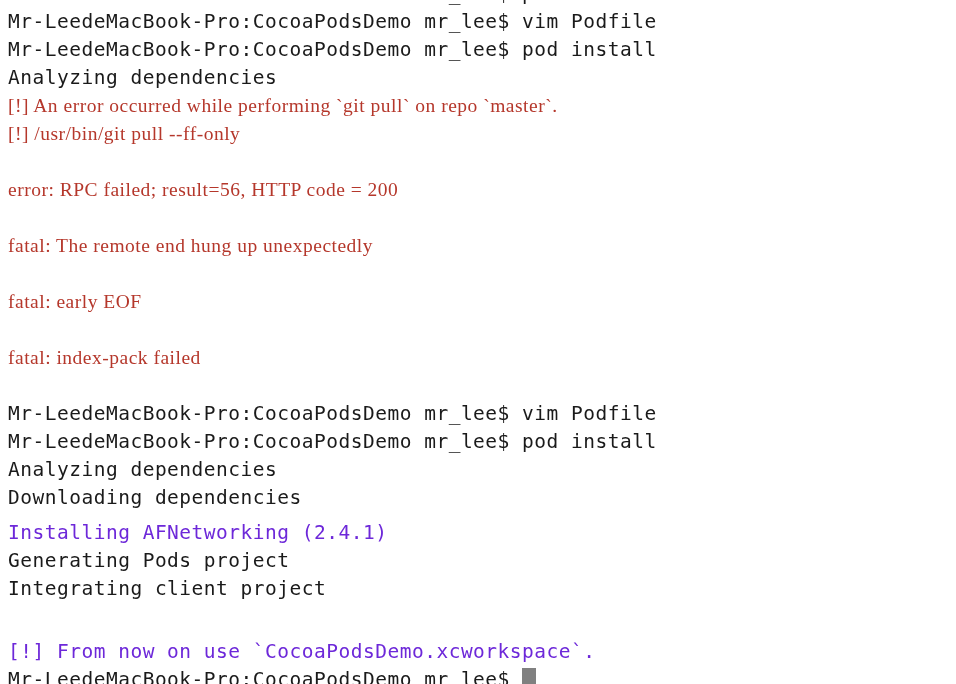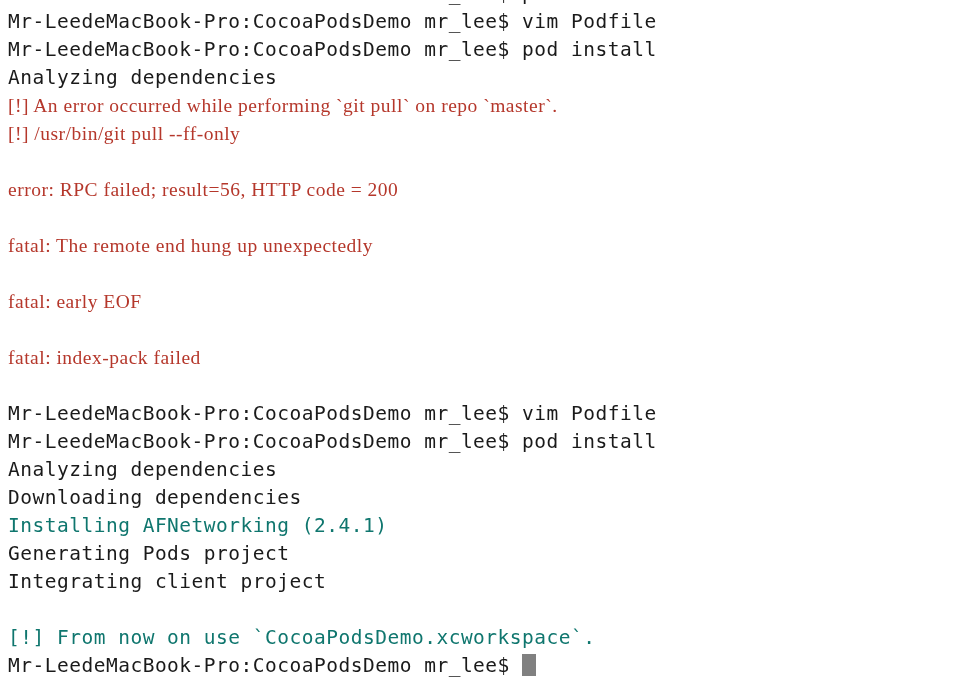--- a/index.html
+++ b/index.html
@@ -27,21 +27,21 @@
     right: 0;
     white-space: pre;
   }
   .line {
     height: 28px;
     white-space: pre;
     display: block;
   }
   .c-default { color: #1a1a1a; }
   .c-error   { color: #b5372b; font-family: Liberation Serif, serif; }
-  .c-success { color: #0f766e; }
+  .c-success { color: #6d28d9; margin-top: 7px; }
   .c-blank   { color: transparent; }
   .cursor {
     display: inline-block;
     width: 14px;
     height: 22px;
     background: #808080;
     vertical-align: -4px;
   }
   .line-text { white-space: pre; }
 </style>

